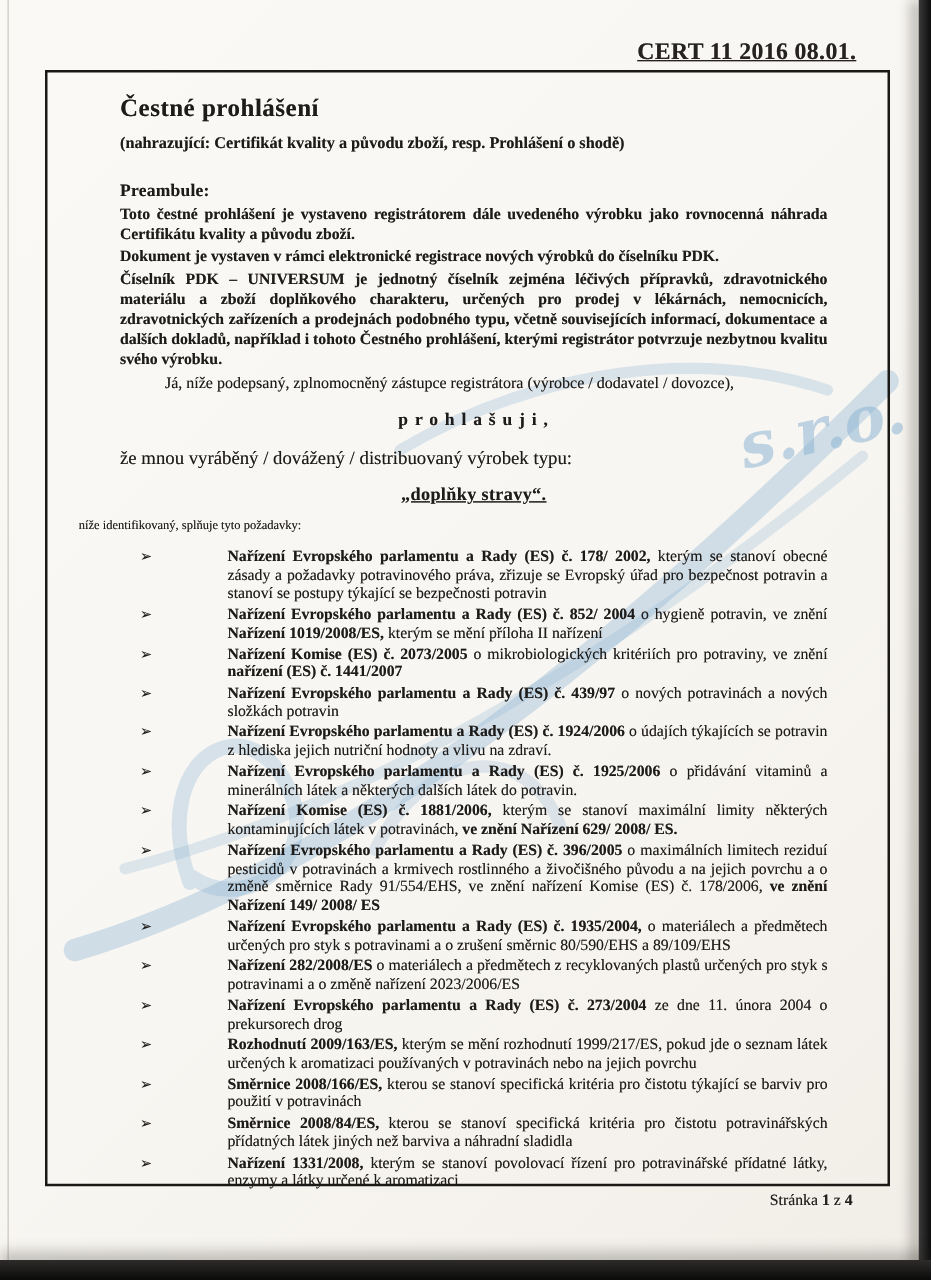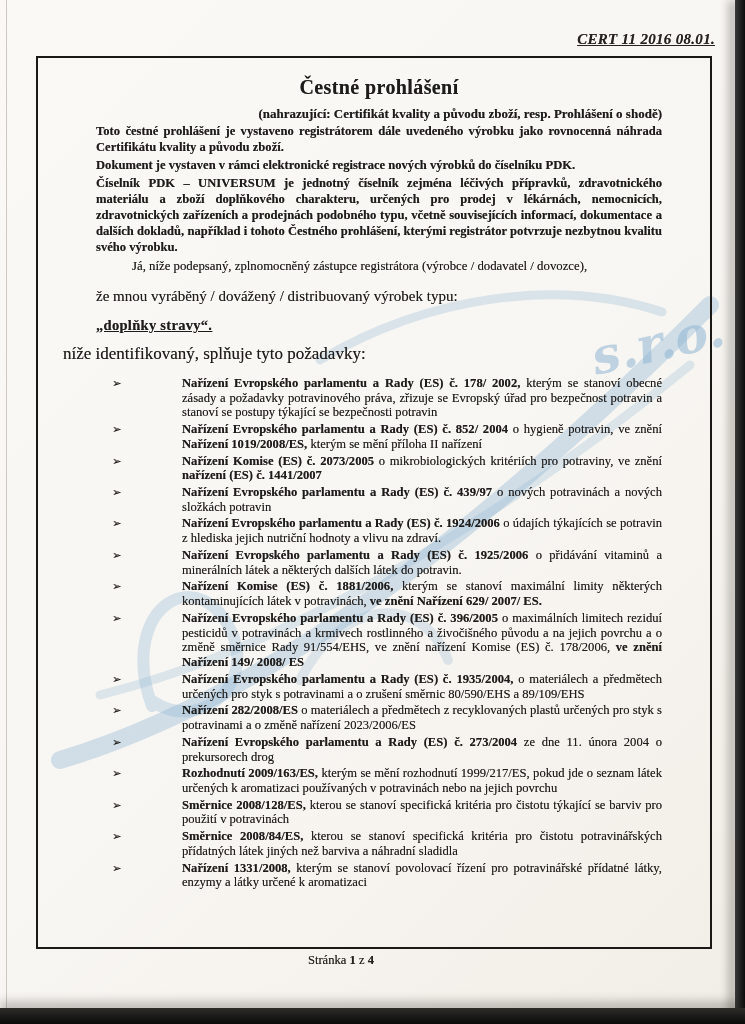--- a/index.html
+++ b/index.html
@@ -32,45 +32,45 @@
   .watermark-layer { position:absolute; inset:0; z-index:1; pointer-events:none; }
   .watermark-layer svg { display:block; }
   .wm-stroke { fill:none; stroke:var(--watermark_blue,#8fb6d4); stroke-linecap:round; }
   .wm-text {
     fill:var(--watermark_blue,#8fb6d4); opacity:.55;
     font-family:"DejaVu Serif",serif; font-style:italic; font-weight:bold; font-size:50px;
   }
   
   .content-layer { position:relative; z-index:2; text-shadow:0 0 .5px rgba(25,22,20,.55); }
   .doc-ref {
-    position:absolute; top:31px; right:30px;
-    font-size:15px; font-weight:bold; font-style:italic;
+    position:absolute; top:31px; right:60px;
+    font-size:19px; font-weight:bold; 
     text-decoration:underline; letter-spacing:.3px; color:#25221f;
   }
   .border-box {
     position:absolute; left:36px; top:56px; width:676px; height:893px;
     border:2px solid #1b1916;
     padding:14px 48px 0 58px;
   }
-  .title { text-align:center; font-size:20px; font-weight:bold; letter-spacing:.4px; margin-top:4px; }
-  .subtitle { text-align:right; font-size:13px; font-weight:bold; margin-top:7px; }
+  .title { font-size:20px; font-weight:bold; letter-spacing:.4px; margin-top:4px; }
+  .subtitle { text-align:left; font-size:13px; font-weight:bold; margin-top:7px; }
   .preamble-h { font-size:14px; font-weight:bold; margin-top:24px; letter-spacing:.2px; }
   .preamble p { font-size:12.6px; line-height:1.27; text-align:justify; margin-top:2px;font-weight:bold; }
   .decl-intro { margin-top:3px; margin-left:36px; font-size:12.8px; }
   .decl-verb { text-align:center; font-weight:bold; font-size:14px; letter-spacing:1px; margin-top:15px; }
   .product-intro { margin-top:14px; font-size:15px; }
-  .product-type { text-align:left; font-weight:bold; font-size:14.5px; text-decoration:underline; margin-top:12px; letter-spacing:.3px; }
-  .req-intro { margin-top:10px; margin-left:-33px; font-size:17px; }
+  .product-type { text-align:center; font-weight:bold; font-size:14.5px; text-decoration:underline; margin-top:12px; letter-spacing:.3px; }
+  .req-intro { margin-top:10px; margin-left:-33px; font-size:10px; }
   .req-list { list-style:none; margin-top:12px; }
   .req-list li { display:flex; margin-left:16px; margin-bottom:2px; font-size:12.6px; line-height:1.17; }
   .bullet { flex:0 0 22px; font-size:11.5px; padding-top:1px; font-family:"DejaVu Sans",sans-serif; color:#23201d; }
   .req-text { text-align:justify;margin-left:48px; }
   .req-text .b { font-weight:bold; }
   .footer {
-    position:absolute; top:953px; left:0; width:682px; text-align:center;
+    position:absolute; top:953px; left:0; width:682px; text-align:right;
     font-size:12.6px; color:#23211e;
   }
   .footer .num { font-weight:bold; }
 </style>
 </head>
 <body>
 
 <div class="page">
 
   <div class="watermark-layer">
@@ -86,27 +86,29 @@
 
   <div class="content-layer">
 
     <div class="doc-ref">CERT 11 2016 08.01.</div>
 
     <div class="border-box">
 
       <h1 class="title">Čestné prohlášení</h1>
       <div class="subtitle">(nahrazující: Certifikát kvality a původu zboží, resp. Prohlášení o shodě)</div>
 
+      <div class="preamble-h">Preambule:</div>
       <div class="preamble">
         <p>Toto čestné prohlášení je vystaveno registrátorem dále uvedeného výrobku jako rovnocenná náhrada Certifikátu kvality a původu zboží.</p>
         <p>Dokument je vystaven v rámci elektronické registrace nových výrobků do číselníku PDK.</p>
         <p>Číselník PDK – UNIVERSUM je jednotný číselník zejména léčivých přípravků, zdravotnického materiálu a zboží doplňkového charakteru, určených pro prodej v lékárnách, nemocnicích, zdravotnických zařízeních a prodejnách podobného typu, včetně souvisejících informací, dokumentace a dalších dokladů, například i tohoto Čestného prohlášení, kterými registrátor potvrzuje nezbytnou kvalitu svého výrobku.</p>
       </div>
 
       <div class="decl-intro">Já, níže podepsaný, zplnomocněný zástupce registrátora (výrobce / dodavatel / dovozce),</div>
+      <div class="decl-verb">p r o h l a š u j i ,</div>
       <div class="product-intro">že mnou vyráběný / dovážený  / distribuovaný výrobek typu:</div>
       <div class="product-type">„doplňky stravy“.</div>
       <div class="req-intro">níže identifikovaný, splňuje tyto požadavky:</div>
 
       <ul class="req-list">
           <li>
             <span class="bullet">➢</span>
             <span class="req-text"><span class="b">Nařízení Evropského parlamentu a Rady (ES) č. 178/ 2002,</span><span> kterým se stanoví obecné zásady a požadavky potravinového práva, zřizuje se Evropský úřad pro bezpečnost potravin a stanoví se postupy týkající se bezpečnosti potravin</span></span>
           </li>
           <li>
@@ -124,21 +126,21 @@
           <li>
             <span class="bullet">➢</span>
             <span class="req-text"><span class="b">Nařízení Evropského parlamentu a Rady (ES) č. 1924/2006</span><span> o údajích týkajících se potravin z hlediska jejich nutriční hodnoty a vlivu na zdraví.</span></span>
           </li>
           <li>
             <span class="bullet">➢</span>
             <span class="req-text"><span class="b">Nařízení Evropského parlamentu a Rady (ES) č. 1925/2006</span><span> o přidávání vitaminů a minerálních látek a některých dalších látek do potravin.</span></span>
           </li>
           <li>
             <span class="bullet">➢</span>
-            <span class="req-text"><span class="b">Nařízení Komise (ES) č. 1881/2006,</span><span> kterým se stanoví maximální limity některých kontaminujících látek v potravinách, </span><span class="b">ve znění Nařízení 629/ 2007/ ES.</span></span>
+            <span class="req-text"><span class="b">Nařízení Komise (ES) č. 1881/2006,</span><span> kterým se stanoví maximální limity některých kontaminujících látek v potravinách, </span><span class="b">ve znění Nařízení 629/ 2008/ ES.</span></span>
           </li>
           <li>
             <span class="bullet">➢</span>
             <span class="req-text"><span class="b">Nařízení Evropského parlamentu a Rady (ES) č. 396/2005</span><span> o maximálních limitech reziduí pesticidů v potravinách a krmivech rostlinného a živočišného původu a na jejich povrchu a o změně směrnice Rady 91/554/EHS, ve znění nařízení Komise (ES) č. 178/2006, </span><span class="b">ve znění Nařízení 149/ 2008/ ES</span></span>
           </li>
           <li>
             <span class="bullet">➢</span>
             <span class="req-text"><span class="b">Nařízení Evropského parlamentu a Rady (ES) č. 1935/2004,</span><span> o materiálech a předmětech určených pro styk s potravinami a o zrušení směrnic 80/590/EHS a 89/109/EHS</span></span>
           </li>
           <li>
@@ -148,21 +150,21 @@
           <li>
             <span class="bullet">➢</span>
             <span class="req-text"><span class="b">Nařízení Evropského parlamentu a Rady (ES) č. 273/2004</span><span> ze dne 11. února 2004 o prekursorech drog</span></span>
           </li>
           <li>
             <span class="bullet">➢</span>
             <span class="req-text"><span class="b">Rozhodnutí 2009/163/ES,</span><span> kterým se mění rozhodnutí 1999/217/ES, pokud jde o seznam látek určených k aromatizaci používaných v potravinách nebo na jejich povrchu</span></span>
           </li>
           <li>
             <span class="bullet">➢</span>
-            <span class="req-text"><span class="b">Směrnice 2008/128/ES,</span><span> kterou se stanoví specifická kritéria pro čistotu týkající se barviv pro použití v potravinách</span></span>
+            <span class="req-text"><span class="b">Směrnice 2008/166/ES,</span><span> kterou se stanoví specifická kritéria pro čistotu týkající se barviv pro použití v potravinách</span></span>
           </li>
           <li>
             <span class="bullet">➢</span>
             <span class="req-text"><span class="b">Směrnice 2008/84/ES,</span><span> kterou se stanoví specifická kritéria pro čistotu potravinářských přídatných látek jiných než barviva a náhradní sladidla</span></span>
           </li>
           <li>
             <span class="bullet">➢</span>
             <span class="req-text"><span class="b">Nařízení 1331/2008,</span><span> kterým se stanoví povolovací řízení pro potravinářské přídatné látky, enzymy a látky určené k aromatizaci</span></span>
           </li>
         </ul>

